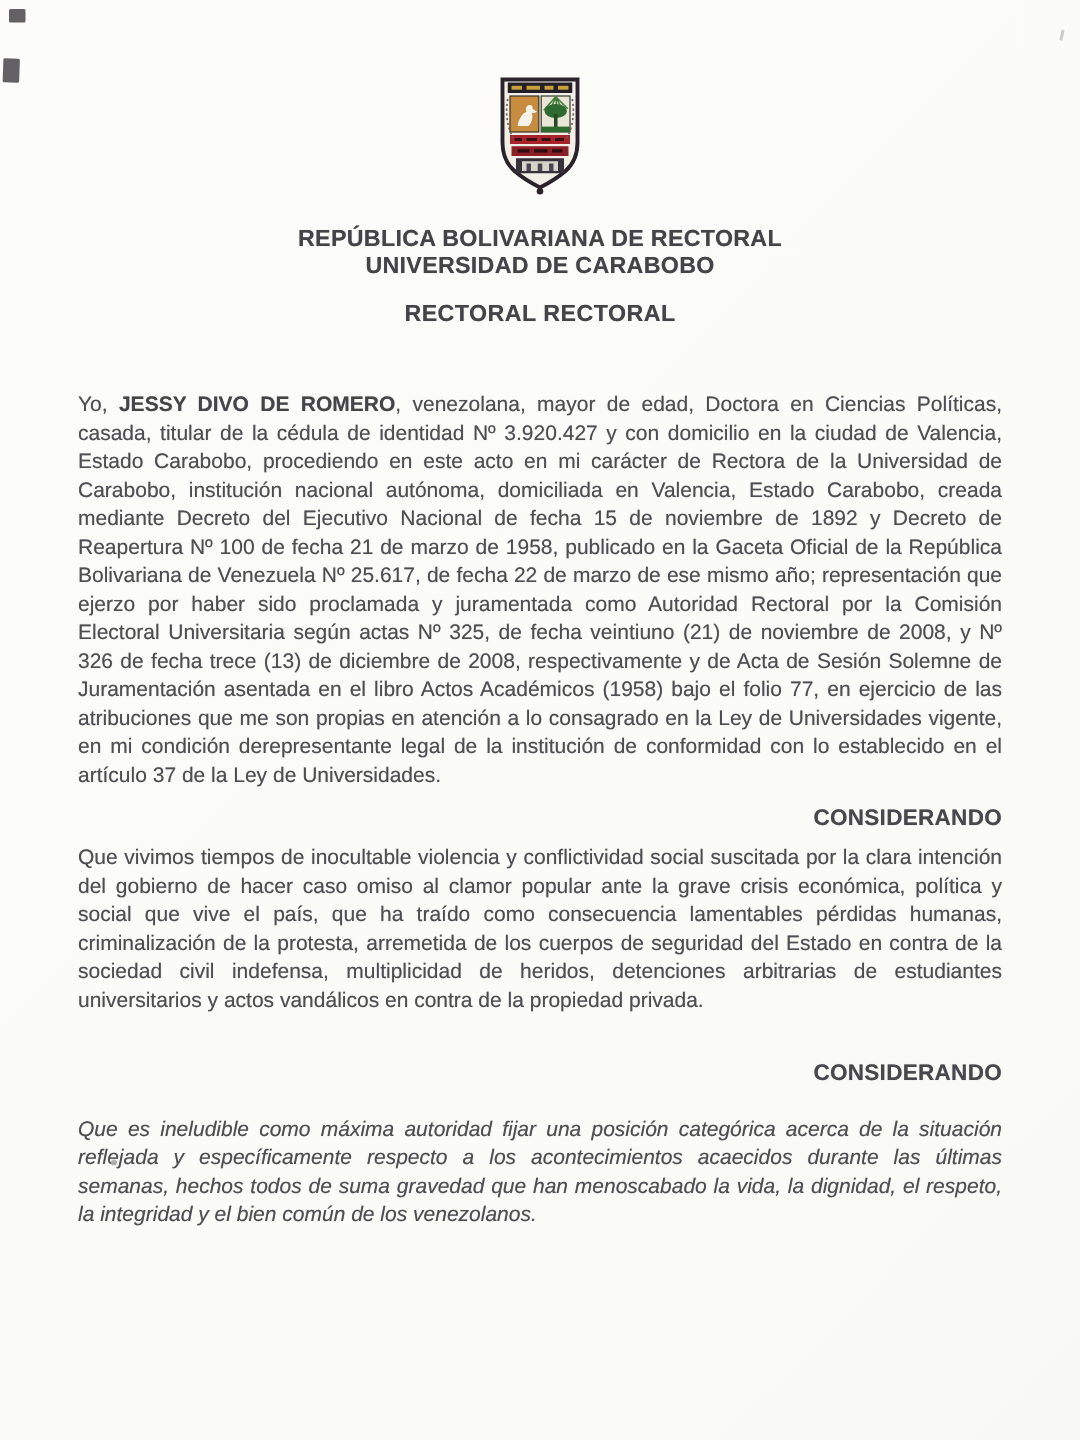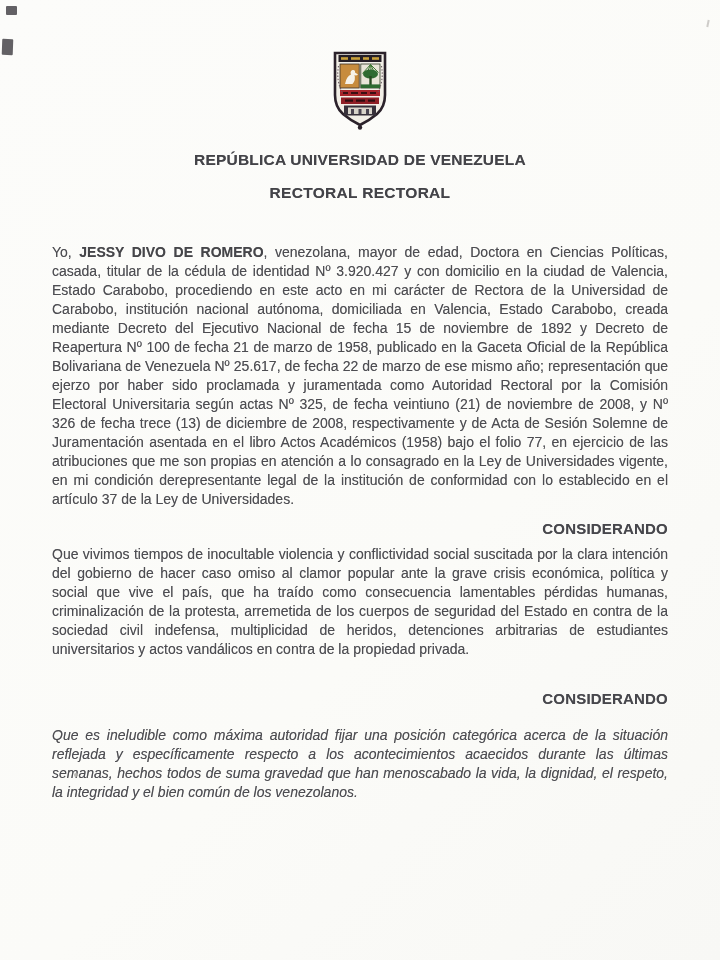--- a/index.html
+++ b/index.html
@@ -104,21 +104,22 @@
       <rect x="35" y="59" width="3" height="5" fill="#4a4450"></rect>
 
       <path d="M7.5 16 q-2.5 14 3.5 26" stroke="#6b5a63" stroke-width="1.1" stroke-dasharray="1.4 1.8" fill="none"></path>
       <path d="M50.5 16 q2.5 14 -3.5 26" stroke="#6b5a63" stroke-width="1.1" stroke-dasharray="1.4 1.8" fill="none"></path>
 
       <circle cx="29" cy="77.5" r="2.2" fill="#2b222b"></circle>
     </svg>
   </div>
 
   <div class="hdr">
-    <div>REPÚBLICA UNIVERSIDAD DE VENEZUELA</div>
+    <div>REPÚBLICA BOLIVARIANA DE RECTORAL</div>
+    <div>UNIVERSIDAD DE CARABOBO</div>
   </div>
 
   <div class="doc-title">RECTORAL RECTORAL</div>
 
   <p class="body-par intro"><span>Yo, </span><span class="bold-name">JESSY DIVO DE ROMERO</span><span>, venezolana, mayor de edad, Doctora en Ciencias Políticas, casada, titular de la cédula de identidad Nº 3.920.427 y con domicilio en la ciudad de Valencia, Estado Carabobo, procediendo en este acto en mi carácter de Rectora de la Universidad de Carabobo, institución nacional autónoma, domiciliada en Valencia, Estado Carabobo, creada mediante Decreto del Ejecutivo Nacional de fecha 15 de noviembre de 1892 y Decreto de Reapertura Nº 100 de fecha 21 de marzo de 1958, publicado en la Gaceta Oficial de la República Bolivariana de Venezuela Nº 25.617, de fecha 22 de marzo de ese mismo año; representación que ejerzo por haber sido proclamada y juramentada como Autoridad Rectoral por la Comisión Electoral Universitaria según actas Nº 325, de fecha veintiuno (21) de noviembre de 2008, y Nº 326 de fecha trece (13) de diciembre de 2008, respectivamente y de Acta de Sesión Solemne de Juramentación asentada en el libro Actos Académicos (1958) bajo el folio 77, en ejercicio de las atribuciones que me son propias en atención a lo consagrado en la Ley de Universidades vigente, en mi condición derepresentante legal de la institución de conformidad con lo establecido en el artículo 37 de la Ley de Universidades.</span></p>
 
   <div class="heading h1">CONSIDERANDO</div>
 
   <p class="body-par p2">Que vivimos tiempos de inocultable violencia y conflictividad social suscitada por la clara intención del gobierno de hacer caso omiso al clamor popular ante la grave crisis económica, política y social que vive el país, que ha traído como consecuencia lamentables pérdidas humanas, criminalización de la protesta, arremetida de los cuerpos de seguridad del Estado en contra de la sociedad civil indefensa, multiplicidad de heridos, detenciones arbitrarias de estudiantes universitarios y actos vandálicos en contra de la propiedad privada.</p>
 

